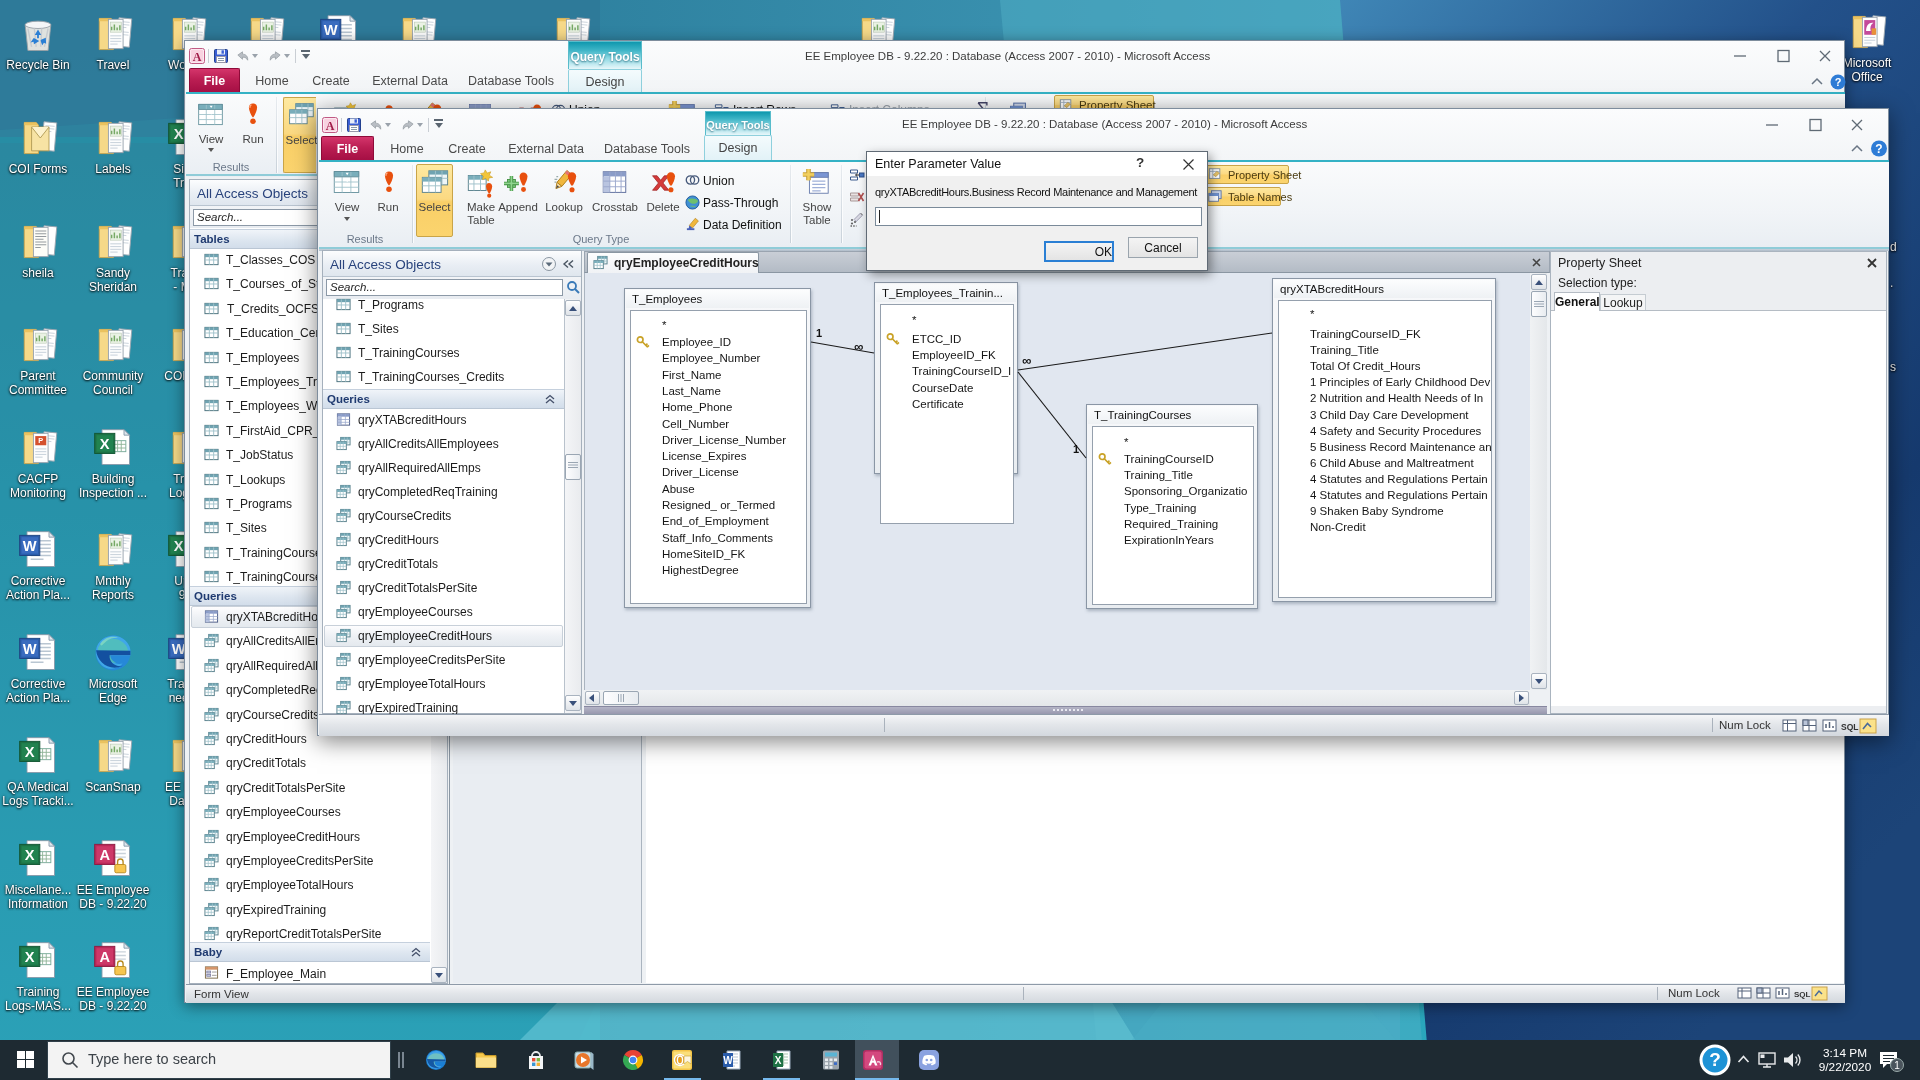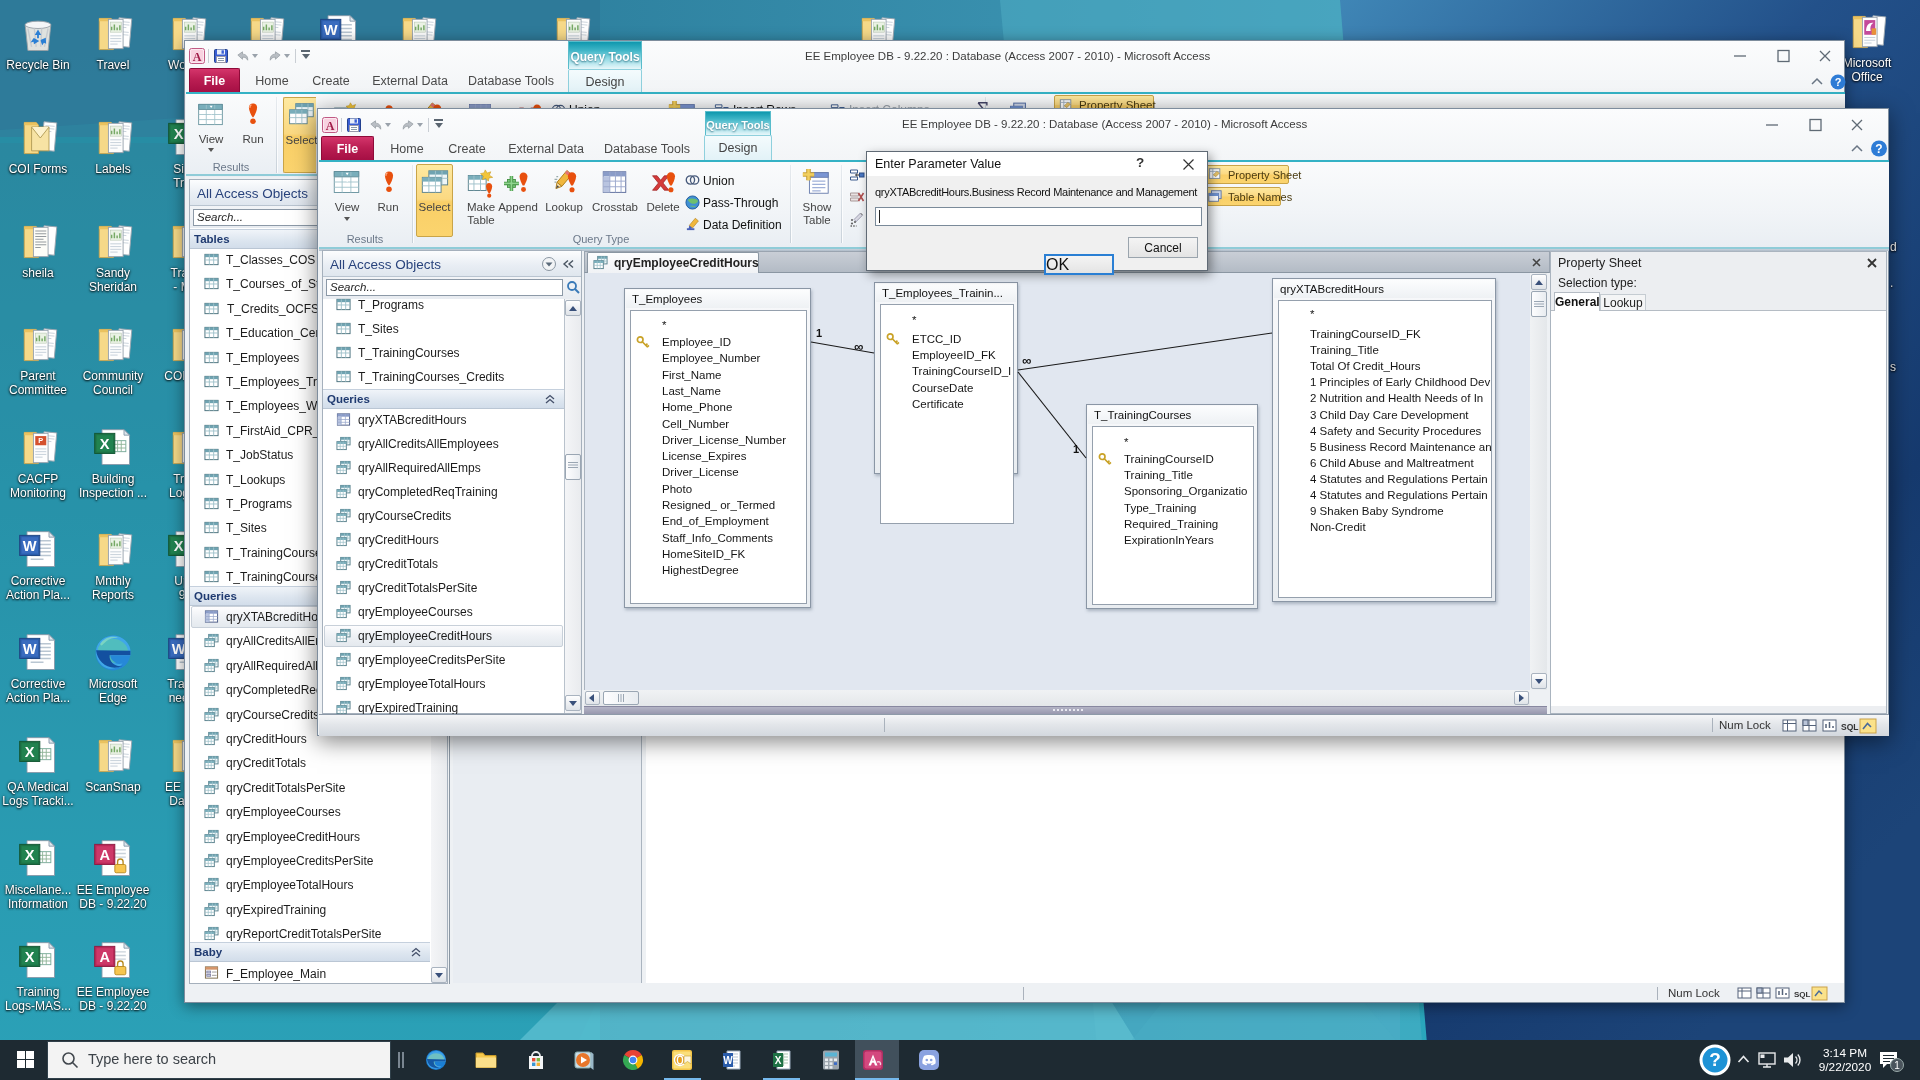--- a/index.html
+++ b/index.html
@@ -754,20 +754,23 @@
 <svg class="abs" style="left:19px;top:924px" width="15" height="15" viewBox="0 0 16 16">
         <use href="#n_form"></use>
       </svg>
 <div class="nitem" style="left:41px;top:926px">F_Employee_Main</div>
 <div class="scroll" style="left:246px;top:139px;width:16px;height:803px"></div>
 <div class="sbtn" style="left:246px;top:926px;width:16px;height:16px"></div>
 <div class="abs" style="left:250px;top:932px;border-left:4px solid transparent;border-right:4px solid transparent;border-top:5px solid #39507a"></div>
 <div class="abs" style="left:264px;top:138px;width:1px;height:805px;background:#8a96a2"></div>
 <div class="abs" style="left:268px;top:138px;width:189px;height:804px;background:#e9edf2;border-right:1px solid #aab4bf"></div>
 <div class="abs" style="left:461px;top:138px;width:1198px;height:804px;background:#fff;border-top:1px solid #c5cdd6"></div>
+<div class="sbar" style="left:1px;top:943px;width:1659px;height:19px">
+        <span style="position:absolute;left:8px;top:3px">Form View</span>
+      </div>
 <div class="abs" style="left:838px;top:946px;width:1px;height:13px;background:#aab2bc"></div>
 <div class="abs" style="left:1472px;top:946px;width:1px;height:13px;background:#aab2bc"></div>
 <div class="abs" style="left:1483px;top:946px;font-size:11.5px;color:#333">Num Lock</div>
 <svg class="abs" style="left:1552px;top:945px" width="92" height="15" viewBox="0 0 92 15">
 <g stroke="#55637a" fill="#fff">
           <rect x="1" y="2" width="13" height="10"></rect>
           <path d="M1 5 h13 M5 2 v10" stroke-width="1"></path>
         </g>
 <g stroke="#55637a" fill="#fff">
           <rect x="20" y="2" width="13" height="10"></rect>
@@ -1014,21 +1017,21 @@
         </svg>
 <div class="fld" style="left:37px;top:45.0px">Employee_ID</div>
 <div class="fld" style="left:37px;top:61.3px">Employee_Number</div>
 <div class="fld" style="left:37px;top:77.6px">First_Name</div>
 <div class="fld" style="left:37px;top:93.9px">Last_Name</div>
 <div class="fld" style="left:37px;top:110.2px">Home_Phone</div>
 <div class="fld" style="left:37px;top:126.5px">Cell_Number</div>
 <div class="fld" style="left:37px;top:142.8px">Driver_License_Number</div>
 <div class="fld" style="left:37px;top:159.10000000000002px">License_Expires</div>
 <div class="fld" style="left:37px;top:175.4px">Driver_License</div>
-<div class="fld" style="left:37px;top:191.70000000000002px">Photo</div>
+<div class="fld" style="left:37px;top:191.70000000000002px">Abuse</div>
 <div class="fld" style="left:37px;top:208.0px">Resigned_ or_Termed</div>
 <div class="fld" style="left:37px;top:224.3px">End_of_Employment</div>
 <div class="fld" style="left:37px;top:240.60000000000002px">Staff_Info_Comments</div>
 <div class="fld" style="left:37px;top:256.9px">HomeSiteID_FK</div>
 <div class="fld" style="left:37px;top:273.20000000000005px">HighestDegree</div>
 </div>
 <div class="card" style="left:556px;top:173px;width:144px;height:192px">
 <div class="cardhd">T_Employees_Trainin...</div>
 <div class="cardbody" style="width:134px;height:220px"></div>
 <div class="fld" style="left:37px;top:29px">*</div>
@@ -1133,21 +1136,21 @@
 <div class="abs" style="left:866px;top:151px;width:342px;height:120px;background:#f0f0f0;border:1px solid #606a75;box-shadow:3px 4px 10px rgba(0,0,0,.4)">
 <div class="abs" style="left:0;top:0;width:100%;height:24px;background:#fff"></div>
 <div class="abs" style="left:8px;top:5px;font-size:12.5px;color:#111">Enter Parameter Value</div>
 <div class="abs" style="left:269px;top:3px;font-size:13.5px;font-weight:bold;color:#333">?</div>
 <svg class="abs" style="left:315px;top:6px" width="13" height="13" viewBox="0 0 13 13">
         <path d="M1.5 1.5 l10 10 M11.5 1.5 l-10 10" stroke="#333" stroke-width="1.2"></path>
       </svg>
 <div class="abs" style="left:8px;top:34px;width:332px;overflow:hidden;font-size:11px;letter-spacing:-.3px;white-space:nowrap;color:#111">qryXTABcreditHours.Business Record Maintenance and Management</div>
 <div class="abs" style="left:8px;top:55px;width:327px;height:19px;background:#fff;border:1px solid #7a8a99"></div>
 <div class="abs" style="left:12px;top:58px;width:1px;height:13px;background:#222"></div>
-<div class="abs" style="left:177px;top:102px;width:70px;height:21px;background:linear-gradient(#f4f4f4,#e4e4e4);border:2px solid #2a7fd4;font-size:16px;color:#111;text-align:left;line-height:18px">OK</div>
+<div class="abs" style="left:177px;top:89px;width:70px;height:21px;background:linear-gradient(#f4f4f4,#e4e4e4);border:2px solid #2a7fd4;font-size:12px;color:#111;text-align:right;line-height:18px">OK</div>
 <div class="abs" style="left:261px;top:85px;width:70px;height:21px;background:linear-gradient(#f4f4f4,#e4e4e4);border:1px solid #9aa4ad;font-size:12px;color:#111;text-align:center;line-height:20px">Cancel</div>
 </div>
 <div class="abs" style="left:0;top:1040px;width:1920px;height:40px;background:#1e2a32"></div>
 <svg class="abs" style="left:17px;top:1051px" width="17" height="17" viewBox="0 0 17 17">
 <rect x="0" y="0" width="8" height="8" fill="#fff"></rect>
       <rect x="9" y="0" width="8" height="8" fill="#fff"></rect>
 <rect x="0" y="9" width="8" height="8" fill="#fff"></rect>
       <rect x="9" y="9" width="8" height="8" fill="#fff"></rect>
 </svg>
 <div class="abs" style="left:47px;top:1041px;width:344px;height:38px;background:#f3f3f3;border:1px solid #30404a"></div>

